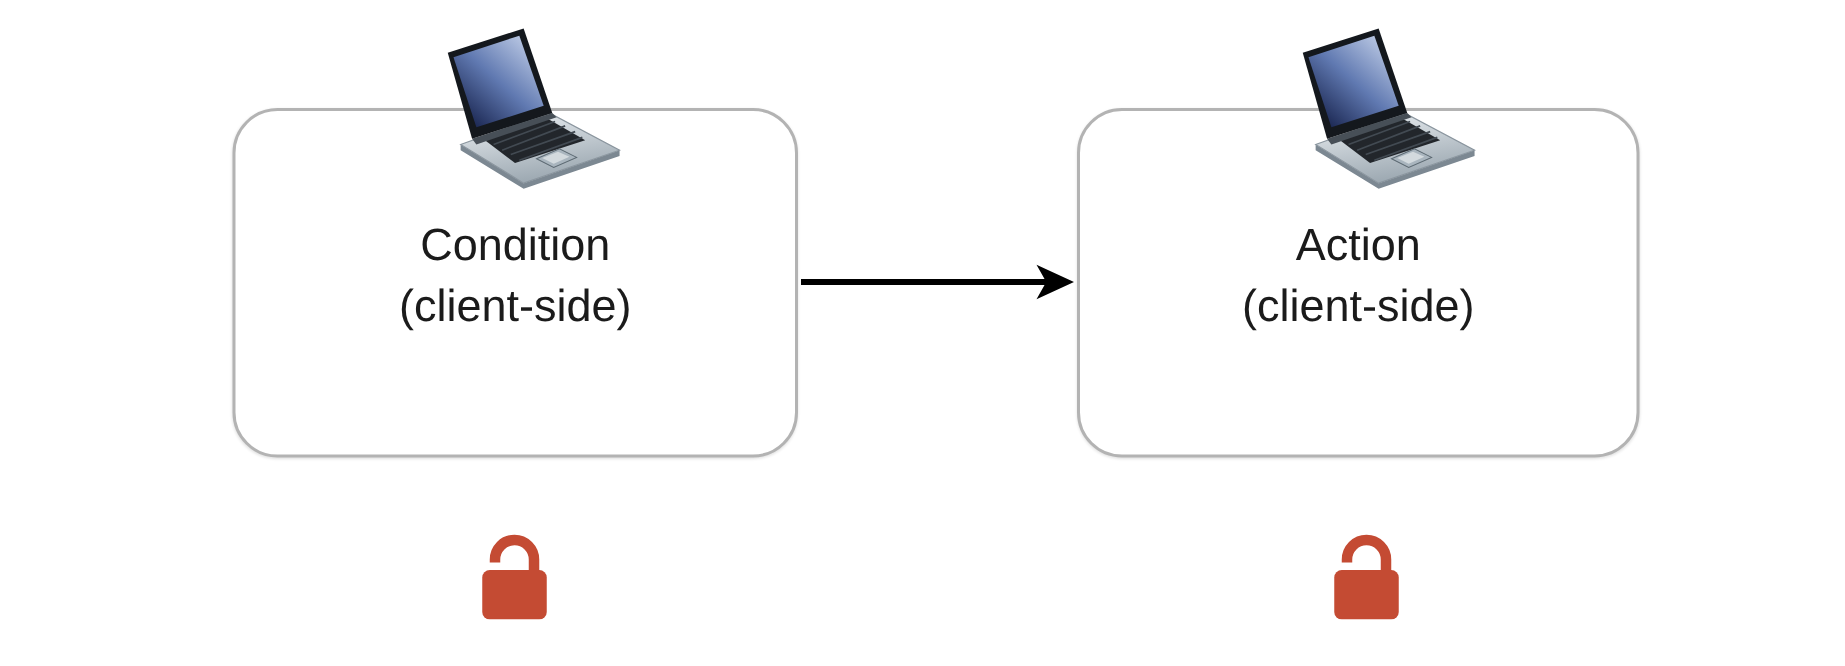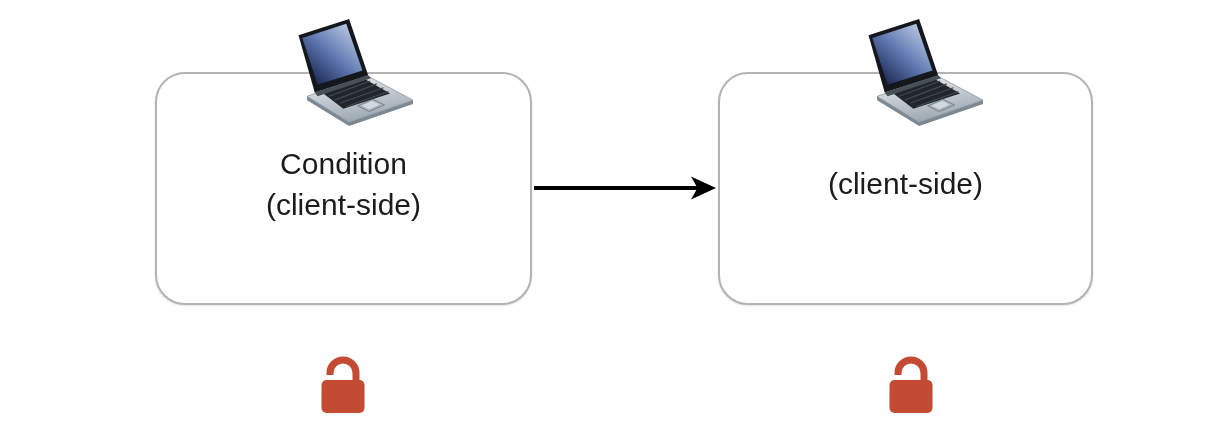--- a/index.html
+++ b/index.html
@@ -83,20 +83,21 @@
 
   <div class="node node-0">
     <div class="node-label">
       <div>Condition</div>
       <div>(client-side)</div>
     </div>
   </div>
 
   <div class="node node-1">
     <div class="node-label">
+      <div>Action</div>
       <div>(client-side)</div>
     </div>
   </div>
 
   <svg class="laptop laptop-0" viewBox="0 0 132 116" aria-hidden="true">
     <defs>
       <linearGradient id="scrA" x1="0.9" y1="0.05" x2="0.1" y2="0.95">
         <stop offset="0" stop-color="#c2cfe8"></stop>
         <stop offset="0.5" stop-color="#6079b1"></stop>
         <stop offset="1" stop-color="#15204a"></stop>

